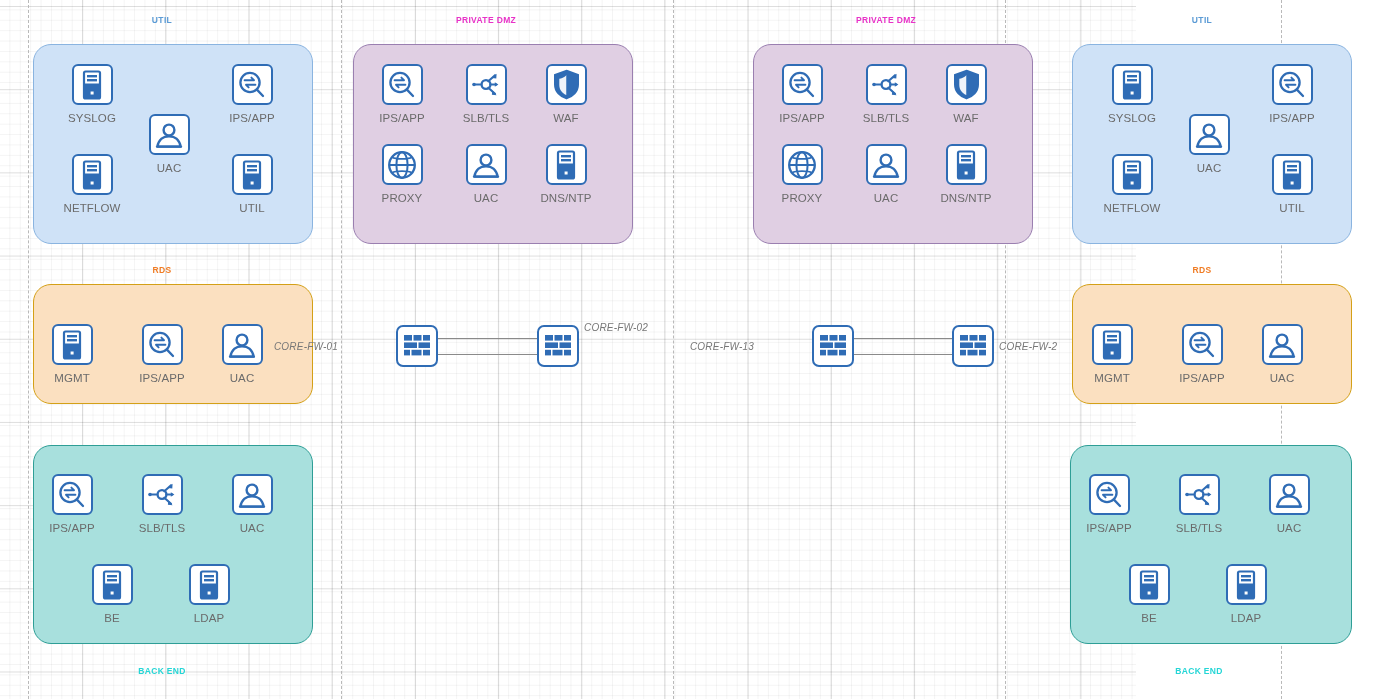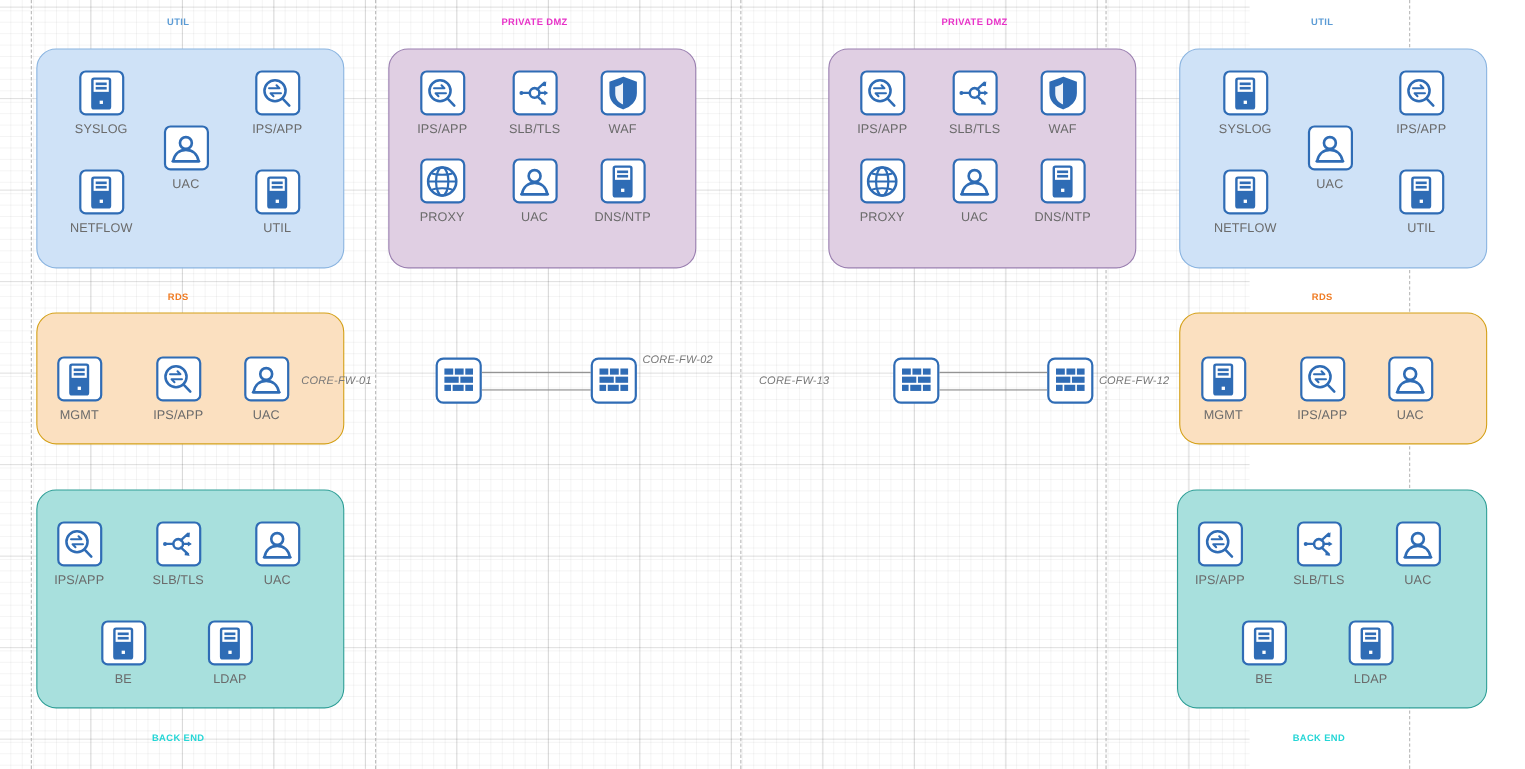--- a/index.html
+++ b/index.html
@@ -622,18 +622,18 @@
         <rect x="1" y="1" width="8" height="5.6" fill="#2f6cb5"></rect>
         <rect x="10.5" y="1" width="8" height="5.6" fill="#2f6cb5"></rect>
         <rect x="20" y="1" width="7" height="5.6" fill="#2f6cb5"></rect>
         <rect x="1" y="8.4" width="13" height="5.6" fill="#2f6cb5"></rect>
         <rect x="15.5" y="8.4" width="11.5" height="5.6" fill="#2f6cb5"></rect>
         <rect x="1" y="15.8" width="6" height="5.6" fill="#2f6cb5"></rect>
         <rect x="8.5" y="15.8" width="10" height="5.6" fill="#2f6cb5"></rect>
         <rect x="20" y="15.8" width="7" height="5.6" fill="#2f6cb5"></rect>
       </svg>
     </div>
-    <div class="fw-label" style="top: 341px; left: 999px; color: rgb(119, 119, 119);">CORE-FW-12</div>
+    <div class="fw-label" style="top: 341px; left: 999px; color: rgb(119, 119, 119);">CORE-FW-2</div>
     <div class="fw-link" style="left: 438px; top: 338px; width: 99px; border-top-color: rgb(138, 138, 138);"></div>
     <div class="fw-link" style="left: 438px; top: 354px; width: 99px; border-top-color: rgb(138, 138, 138);"></div>
     <div class="fw-link" style="left: 854px; top: 338px; width: 98px; border-top-color: rgb(138, 138, 138);"></div>
     <div class="fw-link" style="left: 854px; top: 354px; width: 98px; border-top-color: rgb(138, 138, 138);"></div>
   </div>
 
 </body></html>

